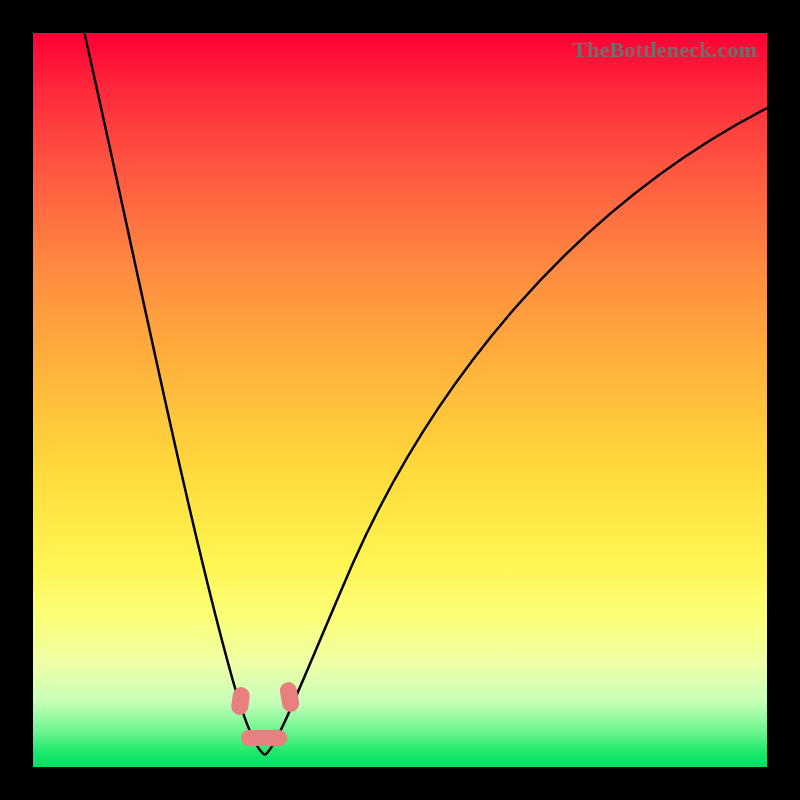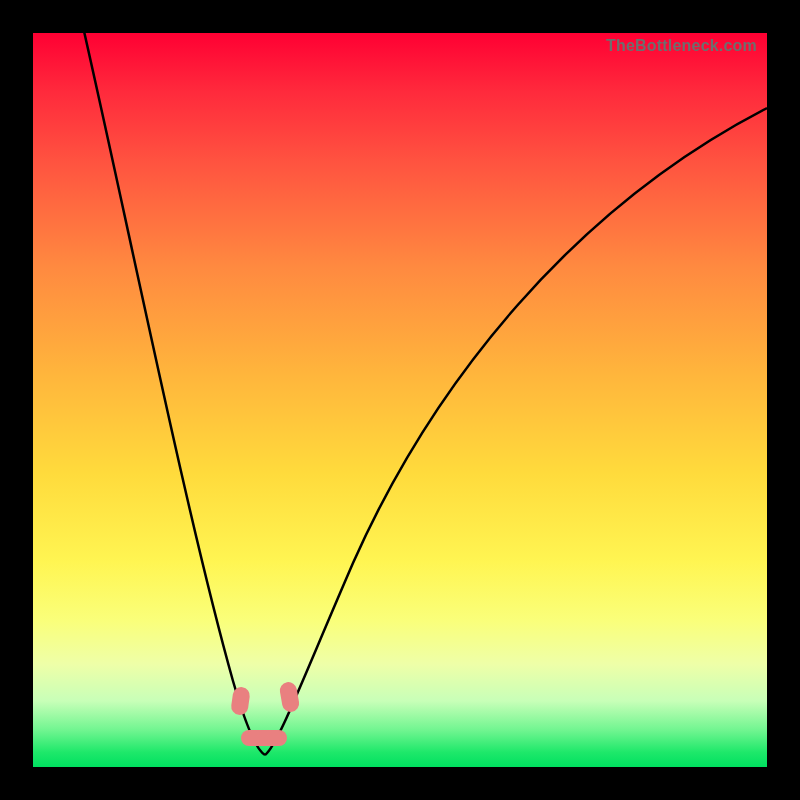--- a/index.html
+++ b/index.html
@@ -29,22 +29,22 @@
       #c8ffb8 91%,
       #70f590 95%,
       #1ee86a 98%,
       #00e060 100%
     );
   }
   .attribution {
     position: absolute;
     top: 4px;
     right: 10px;
-    font-family: Liberation Sans, sans-serif;
-    font-size: 16px;
+    font-family: Liberation Serif, serif;
+    font-size: 22px;
     font-weight: bold;
     color: #6e6e6e;
     letter-spacing: 0.2px;
   }
   svg.curve {
     position: absolute;
     inset: 0;
     width: 734px;
     height: 734px;
   }

